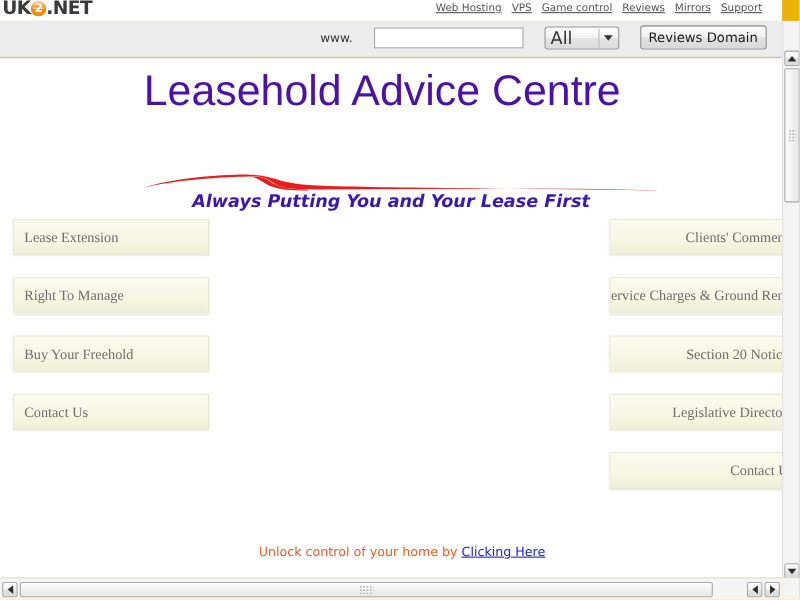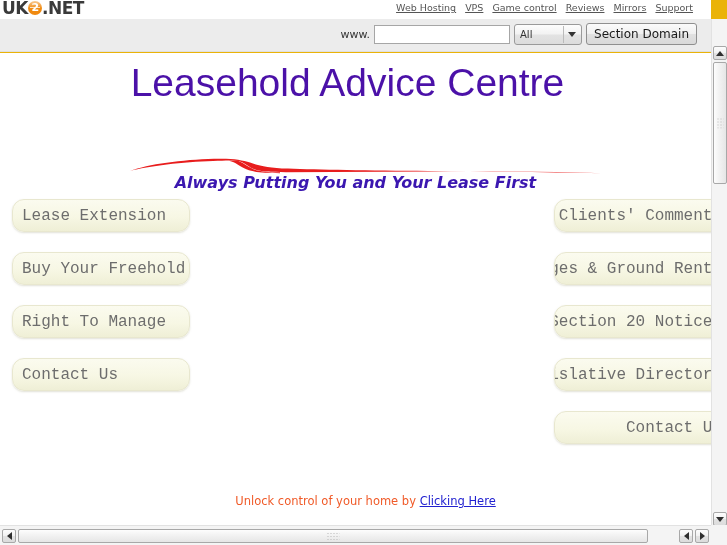--- a/index.html
+++ b/index.html
@@ -73,41 +73,41 @@
 
   
   #searchband {
     position: absolute; left: 0; top: 19px;
     width: 711px; height: 33px;
     background: #ececec;
     border-bottom: 1px solid #e0e0e0;
   }
   #searchform {
     position: absolute; right: 14px; top: 4px;
-    display: flex; align-items: center; gap: 4px;
+    display: flex; align-items: center; gap: 19px;
   }
   #www-label {
     font-size: 11px; color: #333333;
     font-family: "DejaVu Sans", "Liberation Sans", sans-serif;
   }
   #domain-input {
     width: 136px; height: 19px;
     border: 1px solid #a6a6a6;
     background: #ffffff;
     font-size: 11px;
     padding: 0 3px;
     font-family: "DejaVu Sans", "Liberation Sans", sans-serif;
     color: #000;
   }
   #tld-select {
     width: 68px; height: 21px;
     border: 1px solid #9a9a9a;
     border-radius: 3px;
     background: linear-gradient(to bottom, #fdfdfd 0%, #f2f2f2 48%, #e3e3e3 52%, #dcdcdc 100%);
-    font-size: 10px;
+    font-size: 16px;
     color: #333;
     display: flex; align-items: center;
     padding: 0 0 0 5px;
     position: relative;
     font-family: "DejaVu Sans", "Liberation Sans", sans-serif;
   }
   #tld-select .sep {
     position: absolute; right: 17px; top: 1px; bottom: 1px;
     width: 1px; background: #bbbbbb;
   }
@@ -177,28 +177,28 @@
   }
   .col { position: absolute; top: 0; }
   #col-left  { left: 12px;  width: 178px; }
   #col-right { left: 554px; width: 178px; }
 
   .menu-btn {
     width: 178px;
     height: 33px;
     margin-bottom: 20px;
     border: 1px solid #e8e7cf;
-    border-radius: 12px;
+    border-radius: 0;
     background: linear-gradient(to bottom, #fbfbef 0%, #f7f7e4 55%, #efefd6 100%);
     box-shadow: 0 1px 2px rgba(170,170,140,.35);
     display: flex;
     align-items: center;
-    font-size: 16px;
+    font-size: 13px;
     color: #6d6d6d;
-    font-family: Liberation Mono, monospace;
+    font-family: Liberation Serif, serif;
     white-space: nowrap;
     overflow: hidden;
   }
   #col-left .menu-btn  { justify-content: flex-start; padding-left: 9px; }
   #col-right .menu-btn { justify-content: flex-end;  padding-right: 9px; }
 
   #footer-line {
     position: absolute; left: 0; right: 0; top: 441px;
     text-align: center;
     font-size: 11.5px;
@@ -305,21 +305,21 @@
 
   <div id="searchband">
     <div id="searchform">
       <span id="www-label">www.</span>
       <input id="domain-input" type="text" placeholder="" style="">
       <div id="tld-select">
         <span>All</span>
         <span class="sep"></span>
         <span class="arrow"></span>
       </div>
-      <div id="register-btn">Section Domain</div>
+      <div id="register-btn">Reviews Domain</div>
     </div>
   </div>
 
   <div id="page">
 
     <div id="hero">
       <div id="hero-title">Leasehold Advice Centre</div>
 
       <svg id="swoosh" viewBox="0 0 476 20" preserveAspectRatio="none">
         <path d="M2,14 C20,9 55,5 85,4 C100,3.4 108,3.2 112,4.6
@@ -336,22 +336,22 @@
                  C111,9.4 108,5.2 101,3.8 Z" fill="#e81d1d"></path>
       </svg>
 
       <div id="hero-subtitle">Always Putting You and Your Lease First</div>
     </div>
 
     <div id="menus">
 
       <div class="col" id="col-left">
         <div class="menu-btn">Lease Extension</div>
+        <div class="menu-btn">Right To Manage</div>
         <div class="menu-btn">Buy Your Freehold</div>
-        <div class="menu-btn">Right To Manage</div>
         <div class="menu-btn">Contact Us</div>
       </div>
 
       <div class="col" id="col-right">
         <div class="menu-btn">Clients' Comments</div>
         <div class="menu-btn">Service Charges &amp; Ground Rents</div>
         <div class="menu-btn">Section 20 Notices</div>
         <div class="menu-btn">Legislative Directory</div>
         <div class="menu-btn">Contact Us</div>
       </div>

